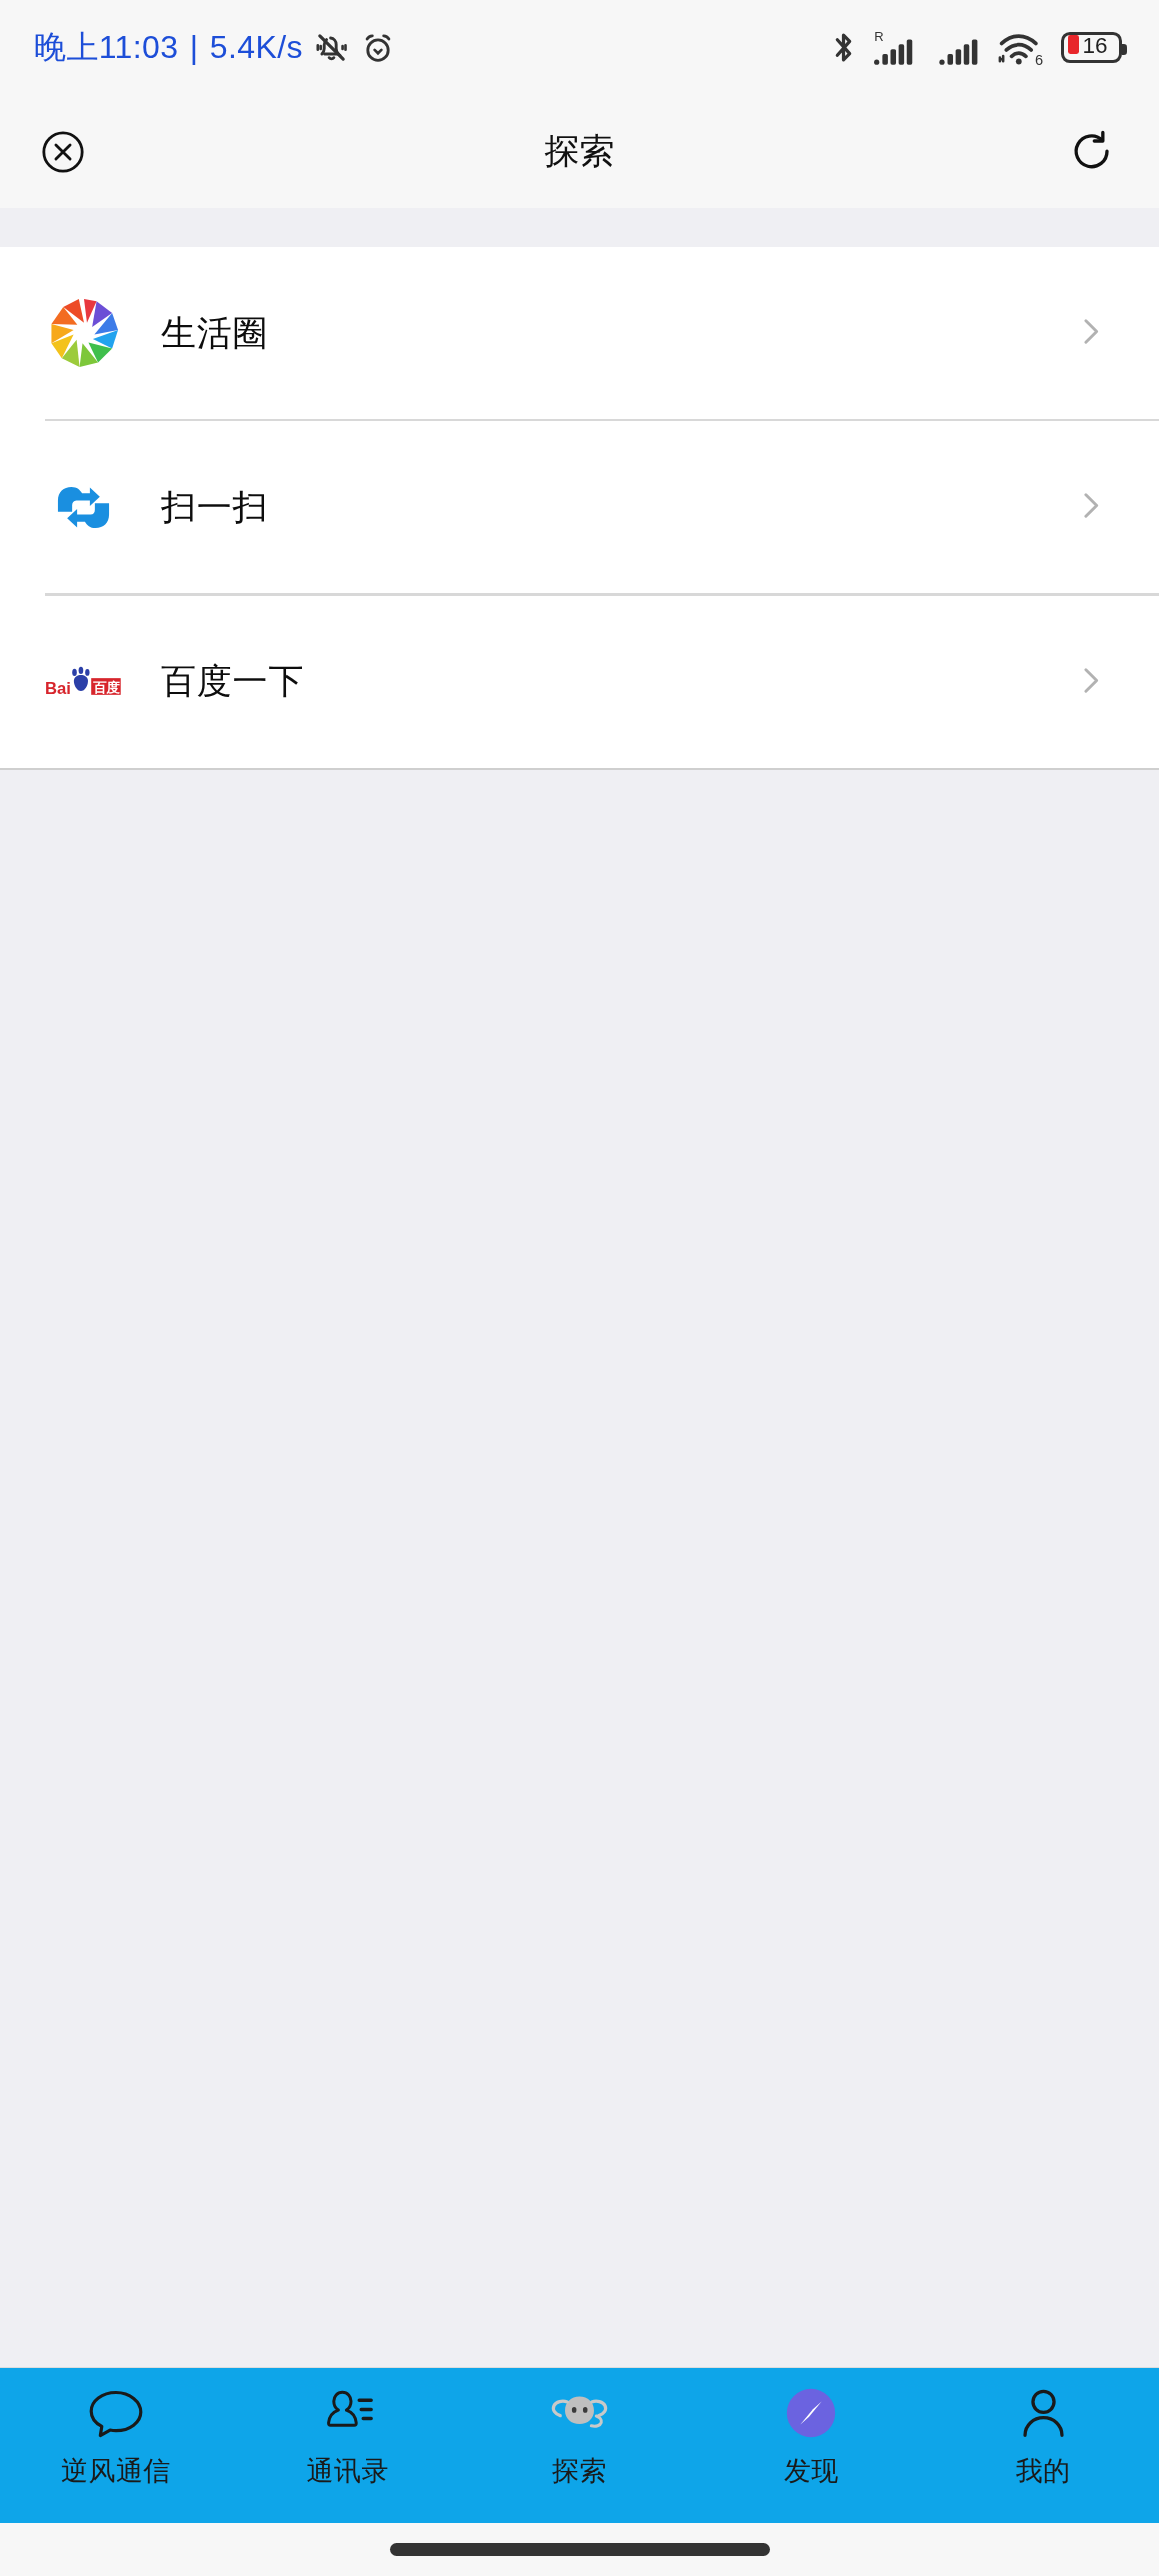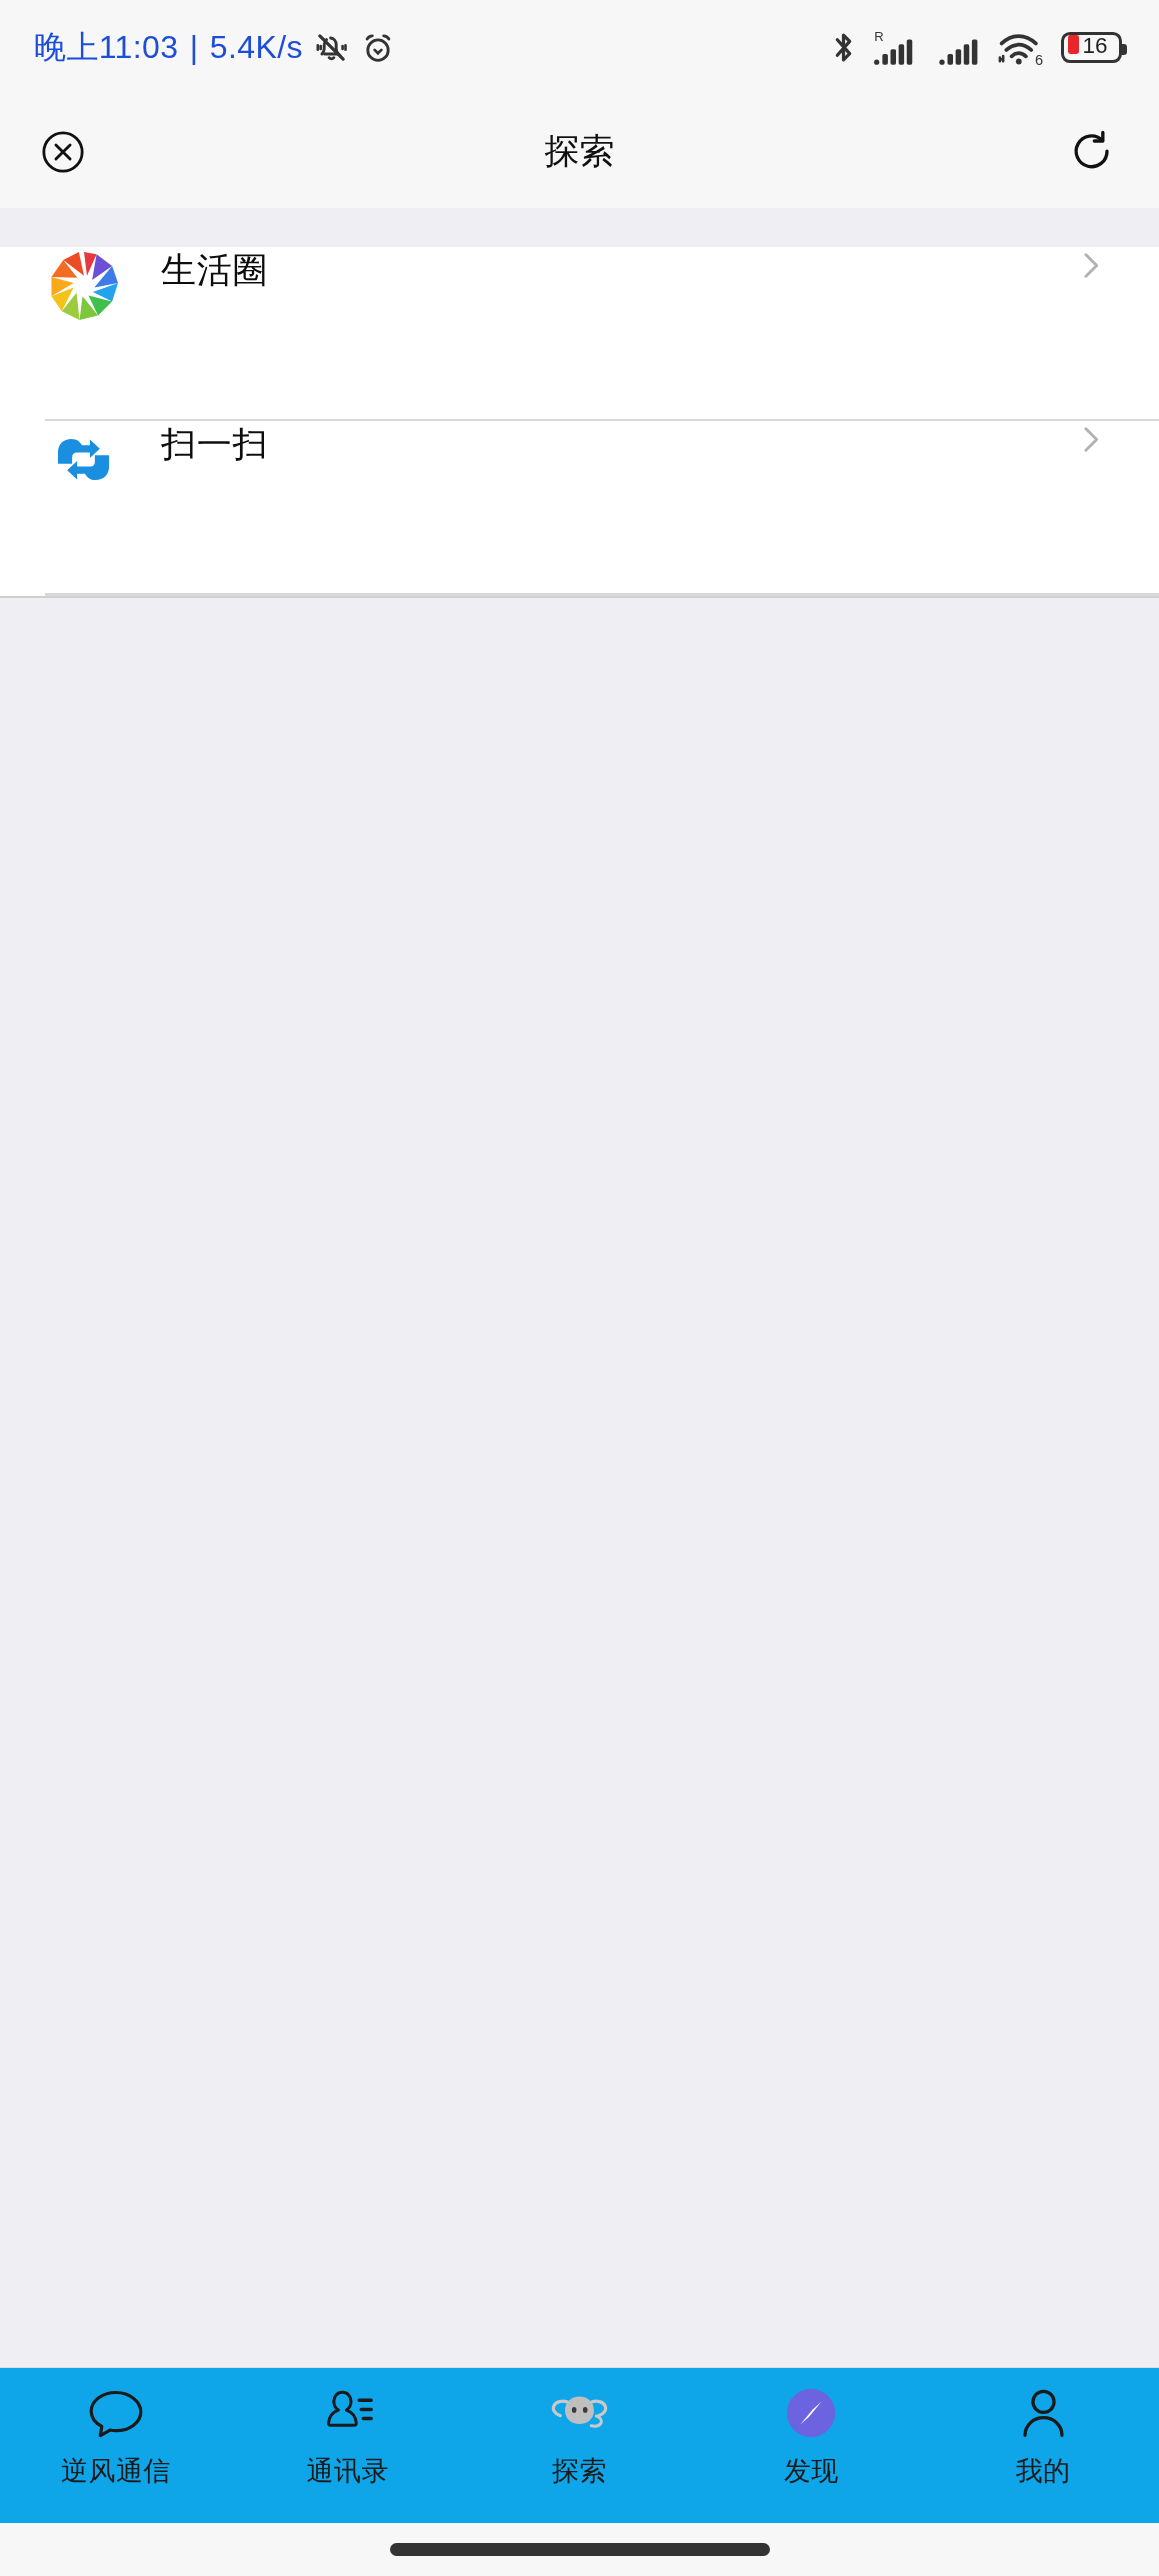--- a/index.html
+++ b/index.html
@@ -71,21 +71,21 @@
   }
   .icon-btn.right { margin-left:auto; }
 
   
   .gap-band { flex:0 0 39px; background:#EFEFF3; }
 
   
   .list { background:#FFFFFF; flex:0 0 auto; }
   .row {
     height:172px;
-    display:flex; align-items:flex-start;
+    display:flex; align-items:center;
     padding:0 39px 0 45px;
     cursor:pointer; position:relative;
     background:#FFFFFF;
   }
   .row-ico {
     width:77px; height:77px; flex:0 0 77px;
     display:flex; align-items:center; justify-content:center;
   }
   .row-label {
     font-size:35px; color:#0d0d0d;
@@ -255,20 +255,41 @@
       </div>
       <div class="row-label">扫一扫</div>
       <div class="chev">
         <svg width="37" height="37" viewBox="0 0 24 24" fill="none" stroke="#B2B2B2" stroke-width="1.9" stroke-linecap="round" stroke-linejoin="round">
           <path d="M9 5l7 7-7 7"></path>
         </svg>
       </div>
     </div>
     <div class="divider"></div>
 
+    <div class="row">
+      <div class="row-ico">
+        <svg width="77" height="48" viewBox="0 0 120 56">
+          <text x="0" y="46" font-size="26" font-weight="bold" fill="#D7252C" font-family="Liberation Sans, sans-serif">Bai</text>
+          <g fill="#2B3FA8">
+            <ellipse cx="46" cy="13" rx="3.6" ry="5.6"></ellipse>
+            <ellipse cx="56" cy="10" rx="3.6" ry="5.6"></ellipse>
+            <ellipse cx="66" cy="13" rx="3.4" ry="5.2"></ellipse>
+            <path d="M45 26 C45 20 51 17 56 17 C61 17 67 20 67 26 C67 34 62 42 56 42 C50 42 45 34 45 26 Z"></path>
+          </g>
+          <rect x="72" y="22" width="46" height="26" fill="#D7252C"></rect>
+          <text x="75" y="43" font-size="21" font-weight="bold" fill="#FFFFFF" font-family="Liberation Sans, sans-serif">百度</text>
+        </svg>
+      </div>
+      <div class="row-label">百度一下</div>
+      <div class="chev">
+        <svg width="37" height="37" viewBox="0 0 24 24" fill="none" stroke="#B2B2B2" stroke-width="1.9" stroke-linecap="round" stroke-linejoin="round">
+          <path d="M9 5l7 7-7 7"></path>
+        </svg>
+      </div>
+    </div>
     <div class="divider full"></div>
   </div>
 
   <div class="filler"></div>
 
   <div class="tabbar">
 
     <div class="tab">
       <div class="tab-ico">
         <svg width="60" height="53" viewBox="0 0 28 25" fill="none" stroke="#1a1a1a" stroke-width="1.5" stroke-linejoin="round">

